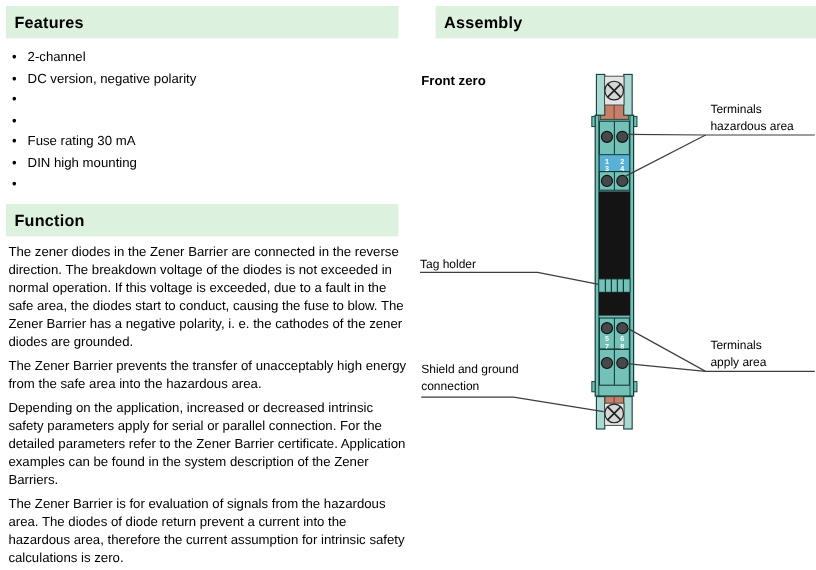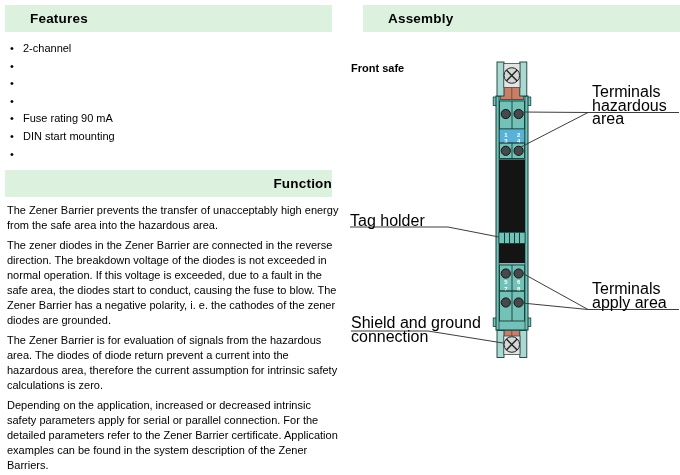--- a/index.html
+++ b/index.html
@@ -3,95 +3,96 @@
 <meta charset="utf-8">
 <style>
   html,body{margin:0;padding:0;}
   body{
     width:680px;height:475px;position:relative;background:#ffffff;
     font-family:"Liberation Sans", sans-serif;color:#000;overflow:hidden;
     -webkit-font-smoothing:antialiased;
   }
   .band{
     position:absolute;height:27px;background:#dcf2de;
-    display:flex;align-items:center;box-sizing:border-box;padding-left:25px;
+    display:flex;align-items:center;box-sizing:border-box;padding-left:7px;
     font-size:13.5px;font-weight:bold;letter-spacing:.2px;
   }
   #features-band{left:5px;top:5px;width:327px;}
-  #function-band{left:5px;top:170px;width:327px;justify-content:flex-end;}
+  #function-band{left:5px;top:170px;width:327px;}
   #assembly-band{left:363px;top:5px;width:375px;}
 
   #features-list{position:absolute;left:10px;top:40px;width:322px;font-size:11px;}
   .bullet-item{display:flex;line-height:17.6px;}
   .bullet-item .marker{width:13px;flex:0 0 13px;}
 
   #function-text{position:absolute;left:7px;top:203px;width:332px;font-size:11px;line-height:15px;}
   #function-text p{margin:0 0 5px 0;padding:0;}
 
   #front-view-label{position:absolute;left:351px;top:62px;font-size:11px;font-weight:bold;}
 
-  .callout{position:absolute;font-size:16px;line-height:13.5px;}
+  .callout{position:absolute;font-size:10px;line-height:13.5px;}
   .callout span{display:block;}
   #label-tag-holder{left:350px;top:214px;}
-  #label-shield{left:351px;top:316px;}
+  #label-shield{left:351px;top:302px;}
   #label-term-haz{left:592px;top:85px;}
   #label-term-safe{left:592px;top:282px;}
 
   #assembly-drawing{position:absolute;left:345px;top:40px;width:335px;height:340px;}
 </style>
 </head>
 <body>
 
 <div class="band" id="features-band">
   <span>Features</span>
 </div>
 
 <div id="features-list">
   <div class="bullet-item">
       <span class="marker">•</span>
       <span>2-channel</span>
     </div>
   <div class="bullet-item">
       <span class="marker">•</span>
-    </div>
-  <div class="bullet-item">
-      <span class="marker">•</span>
-    </div>
-  <div class="bullet-item">
-      <span class="marker">•</span>
-    </div>
-  <div class="bullet-item">
-      <span class="marker">•</span>
-      <span>Fuse rating 90 mA</span>
-    </div>
-  <div class="bullet-item">
-      <span class="marker">•</span>
-      <span>DIN start mounting</span>
+      <span>DC version, negative polarity</span>
+    </div>
+  <div class="bullet-item">
+      <span class="marker">•</span>
+    </div>
+  <div class="bullet-item">
+      <span class="marker">•</span>
+    </div>
+  <div class="bullet-item">
+      <span class="marker">•</span>
+      <span>Fuse rating 30 mA</span>
+    </div>
+  <div class="bullet-item">
+      <span class="marker">•</span>
+      <span>DIN high mounting</span>
     </div>
   <div class="bullet-item">
       <span class="marker">•</span>
     </div>
 </div>
 
 <div class="band" id="function-band">
   <span>Function</span>
 </div>
 
 <div id="function-text">
+  <p>The zener diodes in the Zener Barrier are connected in the reverse direction. The breakdown voltage of the diodes is not exceeded in normal operation. If this voltage is exceeded, due to a fault in the safe area, the diodes start to conduct, causing the fuse to blow. The Zener Barrier has a negative polarity, i. e. the cathodes of the zener diodes are grounded.</p>
   <p>The Zener Barrier prevents the transfer of unacceptably high energy from the safe area into the hazardous area.</p>
-  <p>The zener diodes in the Zener Barrier are connected in the reverse direction. The breakdown voltage of the diodes is not exceeded in normal operation. If this voltage is exceeded, due to a fault in the safe area, the diodes start to conduct, causing the fuse to blow. The Zener Barrier has a negative polarity, i. e. the cathodes of the zener diodes are grounded.</p>
+  <p>Depending on the application, increased or decreased intrinsic safety parameters apply for serial or parallel connection. For the detailed parameters refer to the Zener Barrier certificate. Application examples can be found in the system description of the Zener Barriers.</p>
   <p>The Zener Barrier is for evaluation of signals from the hazardous area. The diodes of diode return prevent a current into the hazardous area, therefore the current assumption for intrinsic safety calculations is zero.</p>
-  <p>Depending on the application, increased or decreased intrinsic safety parameters apply for serial or parallel connection. For the detailed parameters refer to the Zener Barrier certificate. Application examples can be found in the system description of the Zener Barriers.</p>
 </div>
 
 <div class="band" id="assembly-band">
   <span>Assembly</span>
 </div>
 
-<div id="front-view-label">Front safe</div>
+<div id="front-view-label">Front zero</div>
 
 <svg id="assembly-drawing" viewBox="345 40 335 340" xmlns="http://www.w3.org/2000/svg">
 
   <g>
 
     <rect x="493.2" y="97" width="3.2" height="8.5" fill="#74c1b8" stroke="#123c38" stroke-width="0.8"></rect>
     <rect x="527.6" y="97" width="3.2" height="8.5" fill="#74c1b8" stroke="#123c38" stroke-width="0.8"></rect>
     <rect x="493.2" y="318" width="3.2" height="8.5" fill="#74c1b8" stroke="#123c38" stroke-width="0.8"></rect>
     <rect x="527.6" y="318" width="3.2" height="8.5" fill="#74c1b8" stroke="#123c38" stroke-width="0.8"></rect>
 

